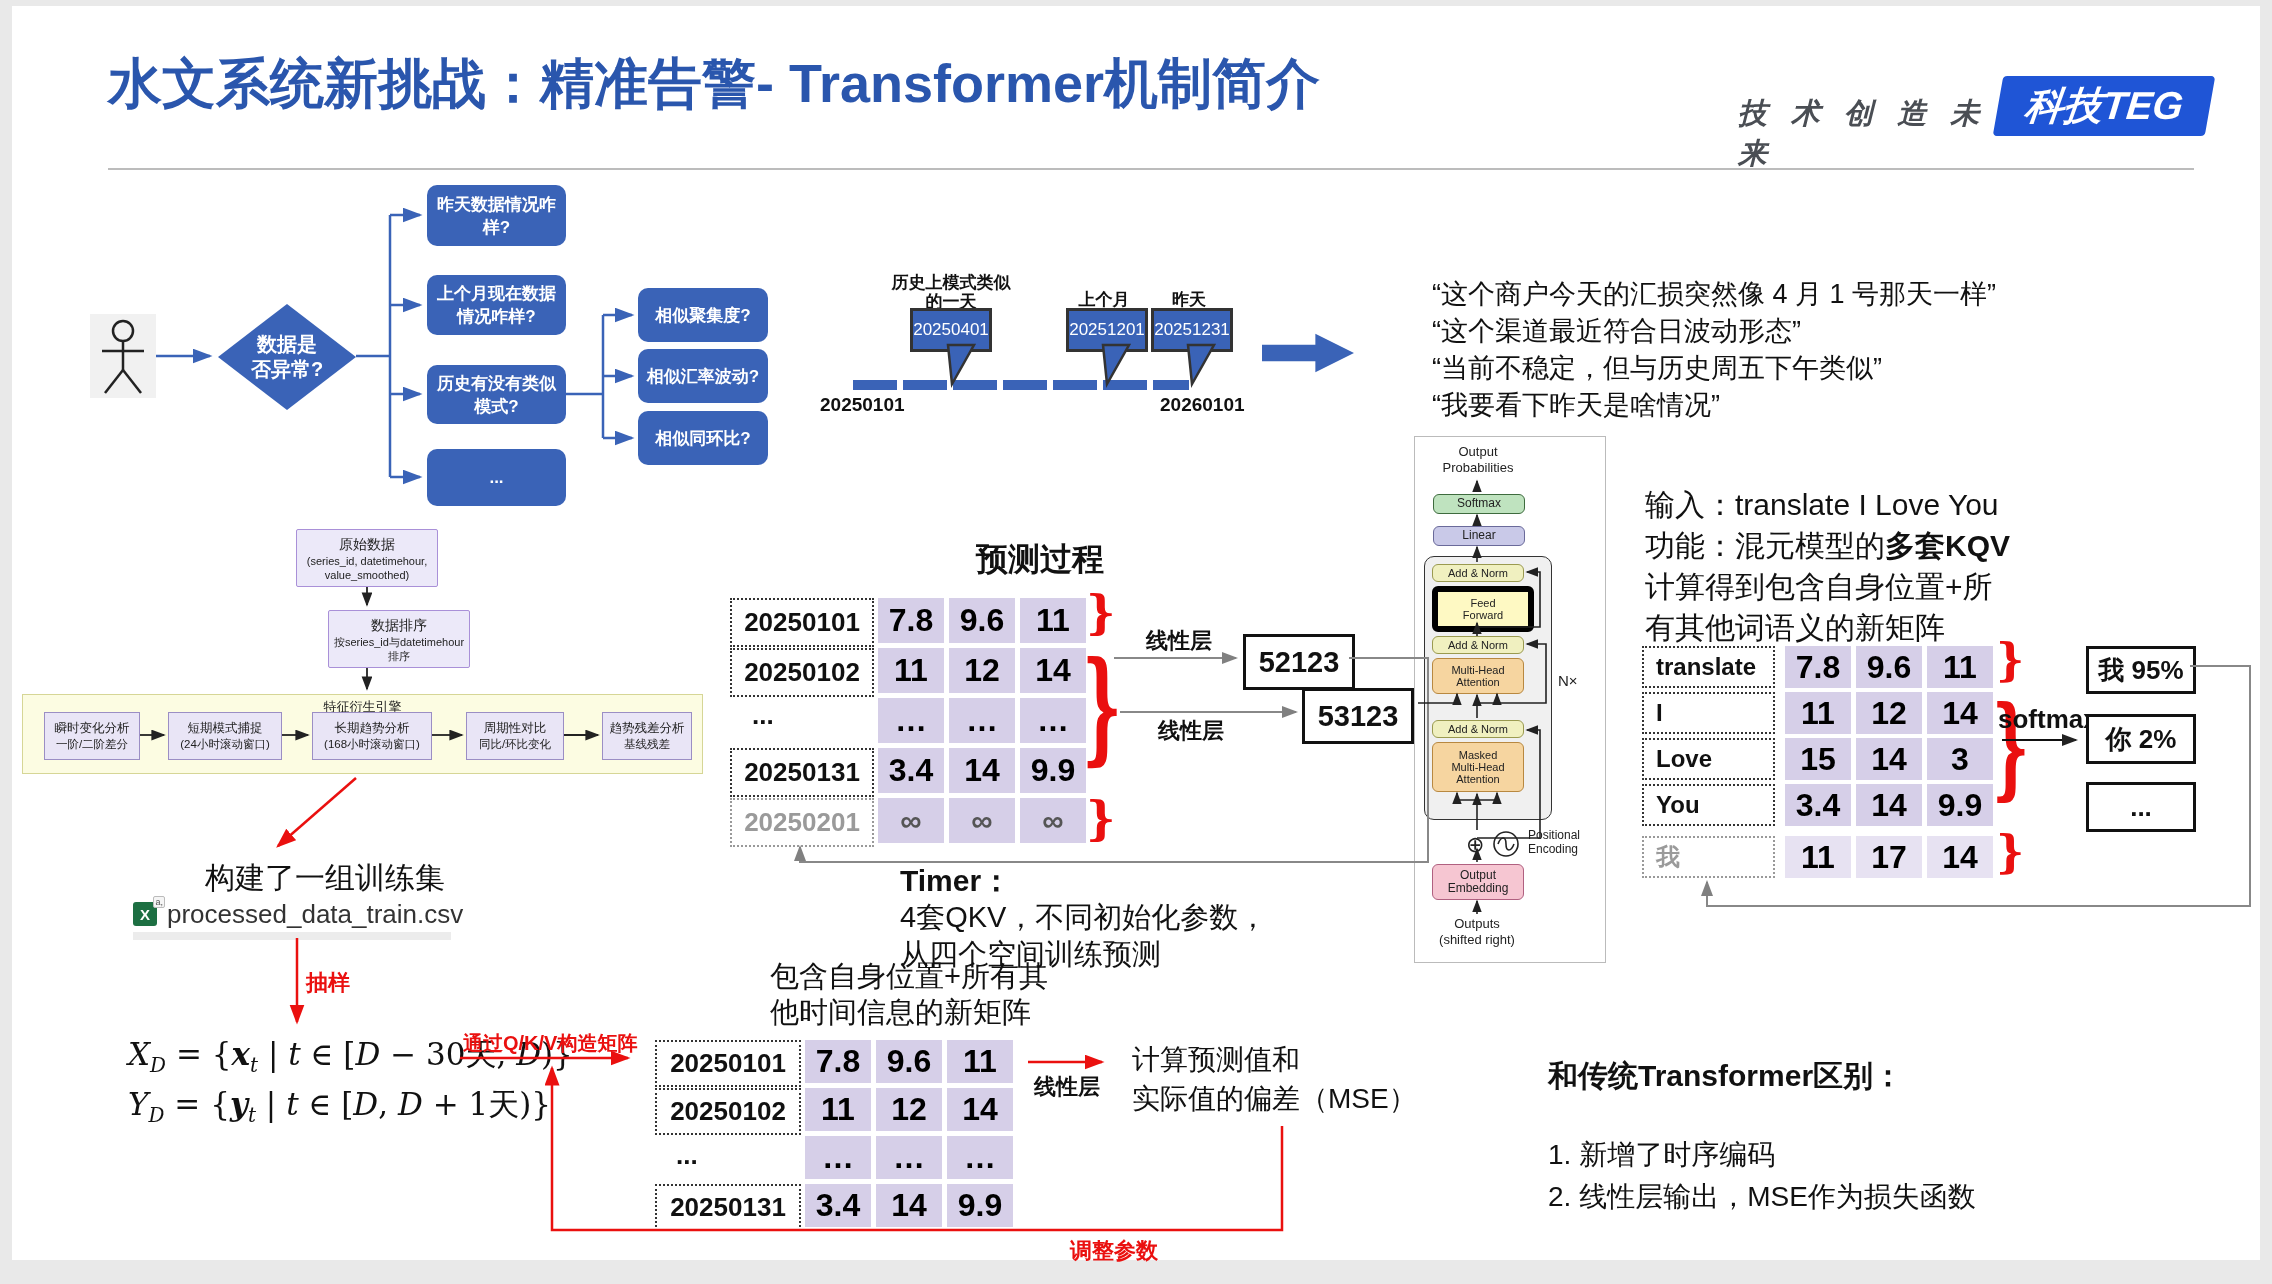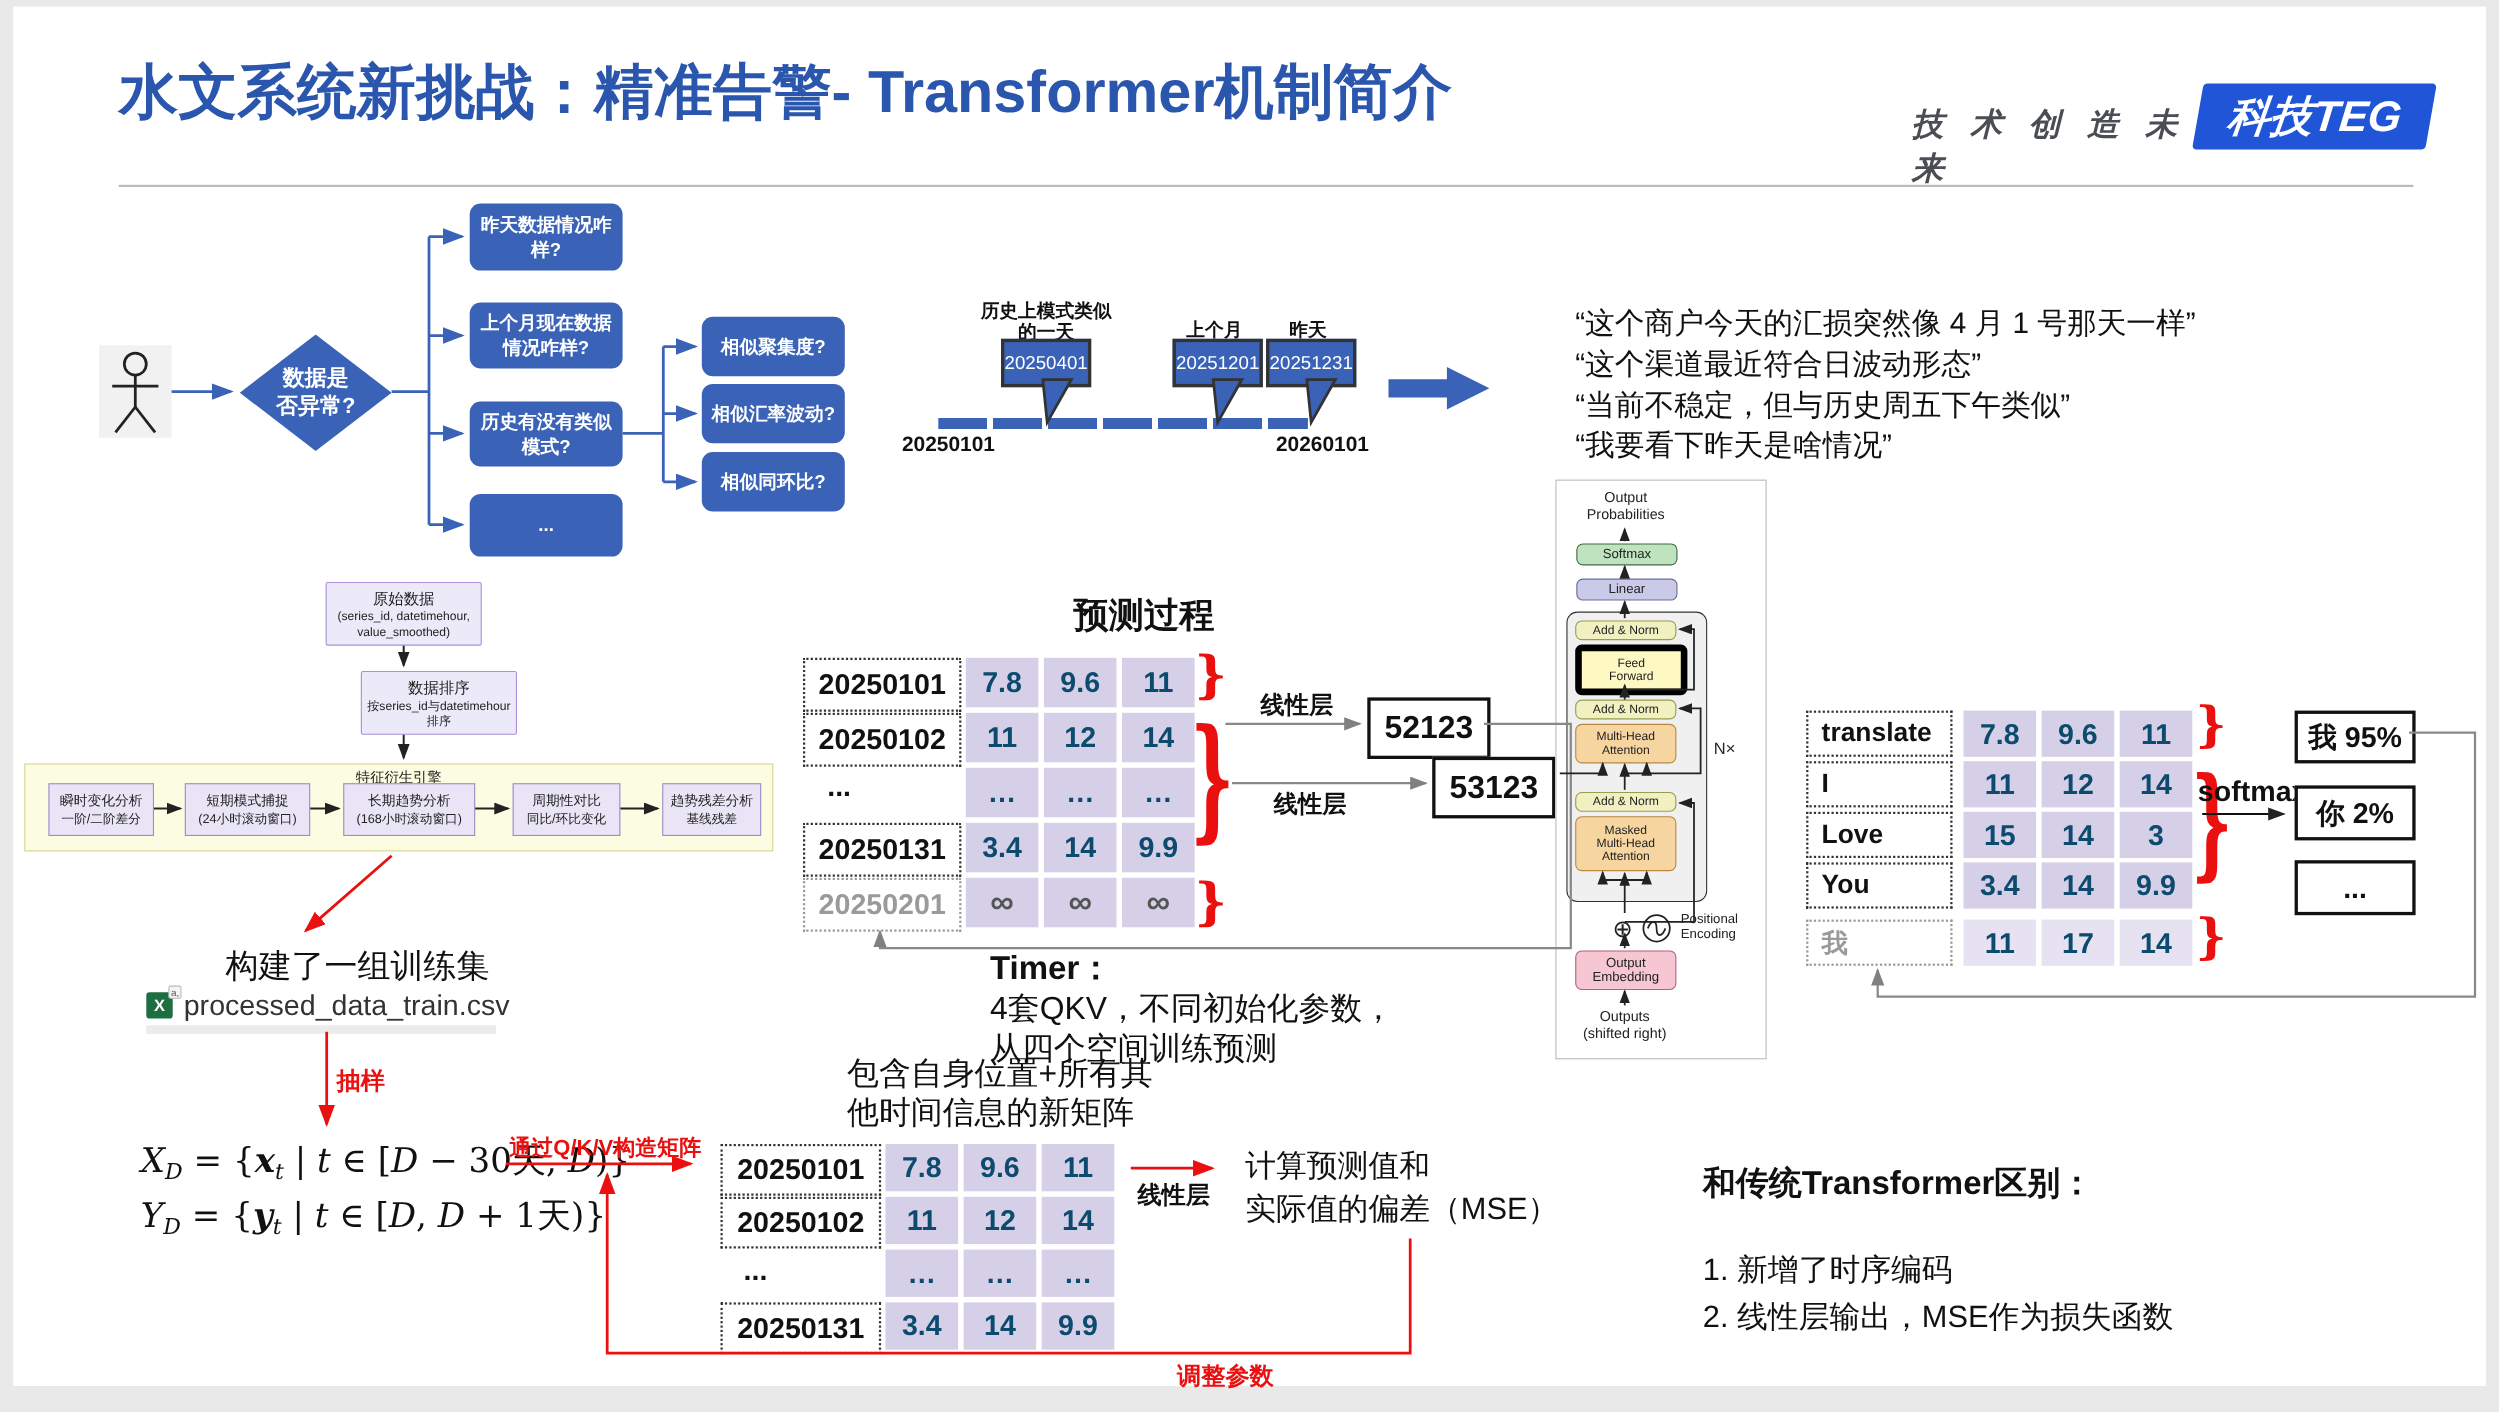--- a/index.html
+++ b/index.html
@@ -4,21 +4,21 @@
 <style>
   html,body{margin:0;padding:0;background:#e9e9e9;font-family:"Liberation Sans",sans-serif;}
   #stage{position:relative;width:2272px;height:1284px;overflow:hidden;background:#e9e9e9;}
   #slide{position:absolute;left:12px;top:6px;width:2248px;height:1254px;background:#ffffff;}
   .abs{position:absolute;}
   .pl{white-space:pre-line;}
   .ctr{display:flex;align-items:center;justify-content:center;text-align:center;}
   .bluebox{background:#3a63b7;color:#fff;border-radius:10px;font-weight:bold;}
   .drow{position:absolute;border:2px dotted #333;background:#fff;font-weight:bold;font-size:26px;color:#111;display:flex;align-items:center;justify-content:center;}
   .drow.gray{border-color:#999;color:#9a9a9a;}
-  .cell{position:absolute;background:#d6cfe8;color:#0c4a6e;font-weight:bold;font-size:26px;display:flex;align-items:center;justify-content:center;}
+  .cell{position:absolute;background:#d6cfe8;color:#000000;font-weight:bold;font-size:32px;display:flex;align-items:center;justify-content:center;}
   .cell.dim{color:#555;font-size:30px;}
   .cell.lite{background:#e7e2f2;}
   .dots{position:absolute;font-weight:bold;font-size:26px;color:#111;}
   .brace{position:absolute;color:#ea100f;font-family:"DejaVu Serif",serif;font-weight:bold;line-height:1;transform-origin:top left;}
   .brace::after{content:"}";}
   .linlabel{position:absolute;font-weight:bold;font-size:22px;color:#111;}
   .outbox{position:absolute;border:3px solid #111;background:#fff;font-weight:bold;font-size:29px;color:#111;display:flex;align-items:center;justify-content:center;}
   .callout{position:absolute;background:#3a63b7;border:3px solid #333;color:#fff;font-size:17px;display:flex;align-items:center;justify-content:center;}
   .tlabel{position:absolute;font-weight:bold;font-size:17px;color:#111;text-align:center;}
   .pipebox{position:absolute;background:#ece9f9;border:1.5px solid #a990d8;border-radius:2px;text-align:center;color:#222;padding-top:6px;box-sizing:border-box;}
@@ -219,20 +219,28 @@
     <circle cx="14" cy="14" r="12" fill="#fff" stroke="#222" stroke-width="1.6"></circle>
     <path d="M6,14 C9,6 14,6 14,14 C14,22 19,22 22,14" fill="none" stroke="#222" stroke-width="1.6"></path>
   </svg>
   <div class="abs pl" style="left:1528px;top:828px;width:72px;font-size:12px;color:#222;line-height:1.2;">Positional
 Encoding</div>
   <div class="tfblock pl" style="left:1432px;top:864px;width:90px;height:34px;background:#f6c6d2;border:1px solid #b06080;font-size:12px;">Output
 Embedding</div>
   <div class="abs pl ctr" style="left:1422px;top:916px;width:110px;font-size:13px;color:#222;line-height:1.25;">Outputs
 (shifted right)</div>
 
+  <div class="abs" style="left:1645px;top:484px;width:560px;font-size:30px;line-height:41px;color:#111;">
+    <div>输入：translate I Love You</div>
+    <div>
+      <span>功能：混元模型的</span><span style="font-weight:bold;">多套KQV</span>
+    </div>
+    <div>计算得到包含自身位置+所</div>
+    <div>有其他词语义的新矩阵</div>
+  </div>
 
   <div class="drow" style="left:1642px;top:646px;width:133px;height:42px;justify-content:flex-start;padding-left:12px;font-size:24px;box-sizing:border-box;">translate</div>
   <div class="drow" style="left:1642px;top:692px;width:133px;height:42px;justify-content:flex-start;padding-left:12px;font-size:24px;box-sizing:border-box;">I</div>
   <div class="drow" style="left:1642px;top:738px;width:133px;height:42px;justify-content:flex-start;padding-left:12px;font-size:24px;box-sizing:border-box;">Love</div>
   <div class="drow" style="left:1642px;top:784px;width:133px;height:42px;justify-content:flex-start;padding-left:12px;font-size:24px;box-sizing:border-box;">You</div>
   <div class="drow gray" style="left:1642px;top:836px;width:133px;height:42px;justify-content:flex-start;padding-left:12px;font-size:24px;box-sizing:border-box;">我</div>
 
   <div class="cell" style="left:1785px;top:646px;width:66px;height:42px;">7.8</div>
   <div class="cell" style="left:1856px;top:646px;width:66px;height:42px;">9.6</div>
   <div class="cell" style="left:1927px;top:646px;width:66px;height:42px;">11</div>

